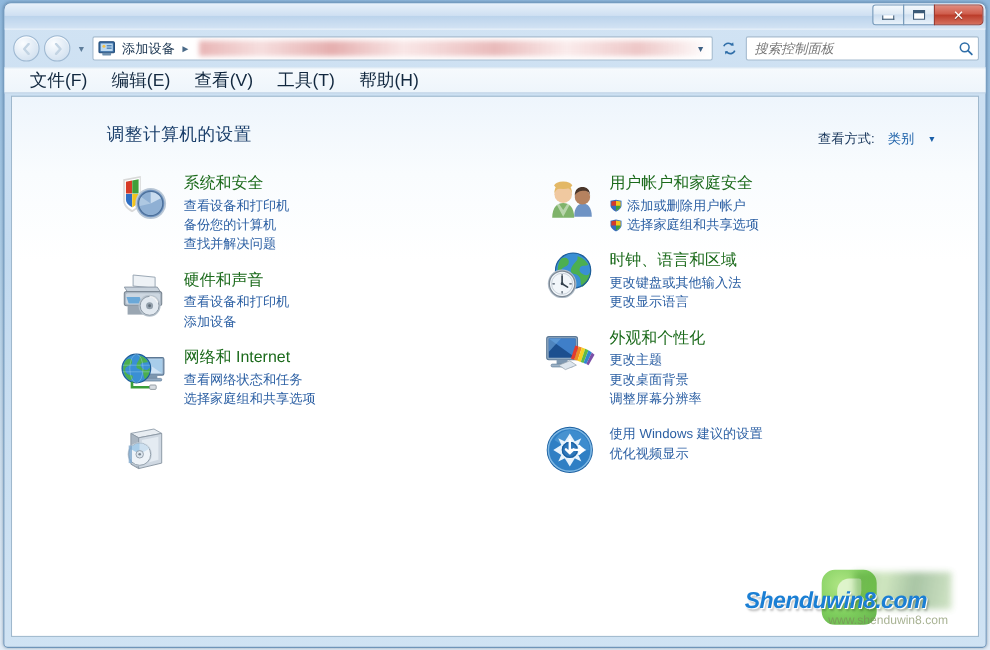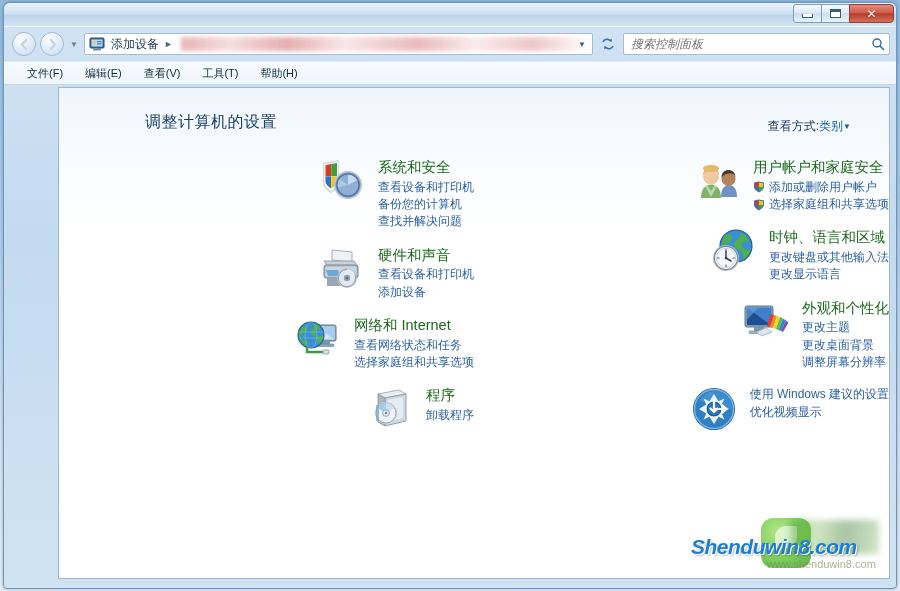--- a/index.html
+++ b/index.html
@@ -118,21 +118,21 @@
     width: 16px; display: flex; align-items: center; justify-content: center;
     color: #3d6185; font-size: 8px; cursor: pointer;
   }
   #refreshbtn {
     width: 22px; height: 22px;
     display: flex; align-items: center; justify-content: center;
     color: #2f6ea8; font-size: 13px; cursor: pointer;
     border: 1px solid transparent;
   }
   #searchbox {
-    width: 267px; height: 22px;
+    width: 212px; height: 22px;
     background: #fff;
     border: 1px solid #a6bcd0;
     border-radius: 2px;
     display: flex; align-items: center;
     padding: 0 4px 0 7px;
   }
   #searchinput {
     flex: 1; border: none; outline: none;
     font-size: 12px; font-style: italic; color: #8d8d8d;
     font-family: "Liberation Sans","DejaVu Sans",sans-serif;
@@ -142,66 +142,64 @@
   
   #menubar {
     height: 24px;
     display: flex; align-items: center;
     padding-left: 14px; gap: 4px;
     background: linear-gradient(180deg,#f6fafd 0%,#eef5fb 100%);
     border-top: 1px solid #dfeaf4;
     border-bottom: 1px solid #c3d5e6;
   }
   .menuitem {
-    font-size: 11px; color: #12283f;
+    font-size: 16px; color: #12283f;
     padding: 3px 9px; cursor: pointer; border-radius: 2px;
   }
 
   
   #content {
     position: absolute;
     left: 6px; right: 6px;
     top: 84px; bottom: 9px;
     background: linear-gradient(180deg,#ffffff 0%, #ffffff 70%, #fdfeff 100%);
     border: 1px solid #9fb8cd;
     overflow: hidden;
-    margin-left: 48px;
   }
   #contentinner {
     position: absolute; inset: 0;
     background: linear-gradient(180deg,#eef5fc 0%, #f9fcfe 70px, #ffffff 150px);
   }
   #pagehead {
     display: flex; align-items: flex-start; justify-content: space-between;
     padding: 24px 38px 0 86px;
   }
   #pagetitle {
     font-size: 16px; color: #1b3f6b; font-weight: normal;
     letter-spacing: .5px;
   }
   #viewby {
-    display: flex; align-items: center; gap: 0;
+    display: flex; align-items: center; gap: 12px;
     font-size: 12px; margin-top: 6px;
   }
   #viewby-label { color: #17355a; }
   #viewby-value { color: #1a5fa8; cursor: pointer; }
   #viewby-arrow { color: #1a5fa8; font-size: 8px; cursor: pointer; }
 
   
   #grid {
     display: flex;
     padding: 22px 0 0 0;
   }
   .col { width: 50%; }
   .col.left { padding-left: 96px; }
   .col.right { padding-left: 44px; }
   .cat {
     display: flex;
     margin-bottom: 14px;
-    justify-content: flex-end;
   }
   .cat-icon {
     width: 48px; height: 48px;
     flex: 0 0 48px;
     margin-right: 12px;
     position: relative;
   }
   .cat-body { padding-top: 1px; }
   .cat-title {
     font-size: 14.5px; color: #1b6a1b; cursor: pointer;
@@ -211,21 +209,21 @@
   .cat-link {
     font-size: 12px; color: #2b5fa3; cursor: pointer;
     line-height: 1.45;
     display: flex; align-items: center; gap: 4px;
   }
   .shield-mini { width: 12px; height: 12px; flex: 0 0 12px; }
 
   
   #watermark {
     position: absolute;
-    right: 10px; bottom: 6px;
+    right: 24px; bottom: 6px;
     width: 196px; height: 54px;
     pointer-events: none;
   }
   #wm-text {
     position: absolute;
     left: 8px; top: 17px;
     font-size: 21px; font-weight: bold; font-style: italic;
     color: #1b7fd4;
     text-shadow: 1px 1px 0 #ffffff, 2px 2px 2px rgba(0,0,0,.25);
     letter-spacing: -.5px;
@@ -455,26 +453,20 @@
                 <path d="M22 15 L37 12 L37 33 L22 37 Z" fill="#e4ebf2"></path>
                 <circle cx="20" cy="28" r="11" fill="#c9d4de"></circle>
                 <circle cx="20" cy="28" r="10" fill="#eef3f8"></circle>
                 <circle cx="20" cy="28" r="10" fill="none" stroke="#94a0ac" stroke-width=".9"></circle>
                 <path d="M20 18 A10 10 0 0 1 28.6 23 L20 28 Z" fill="#cde0f0"></path>
                 <path d="M11.4 23 A10 10 0 0 1 20 18 L20 28 Z" fill="#a8cde9"></path>
                 <circle cx="20" cy="28" r="3.4" fill="#dde6ee" stroke="#8d99a5" stroke-width=".8"></circle>
                 <circle cx="20" cy="28" r="1.2" fill="#7b8894"></circle>
                 <rect x="10" y="20" width="3" height="16" fill="#7fa8cc" opacity=".8"></rect>
               </svg>
-            </div>
-            <div class="cat-body">
-              <div class="cat-title">程序</div>
-              <div class="cat-link">
-                <span>卸载程序</span>
-              </div>
             </div>
           </div>
 
         </div>
 
         <div class="col right">
 
           <div class="cat">
             <div class="cat-icon">
               <svg width="48" height="48" viewBox="0 0 48 48">

